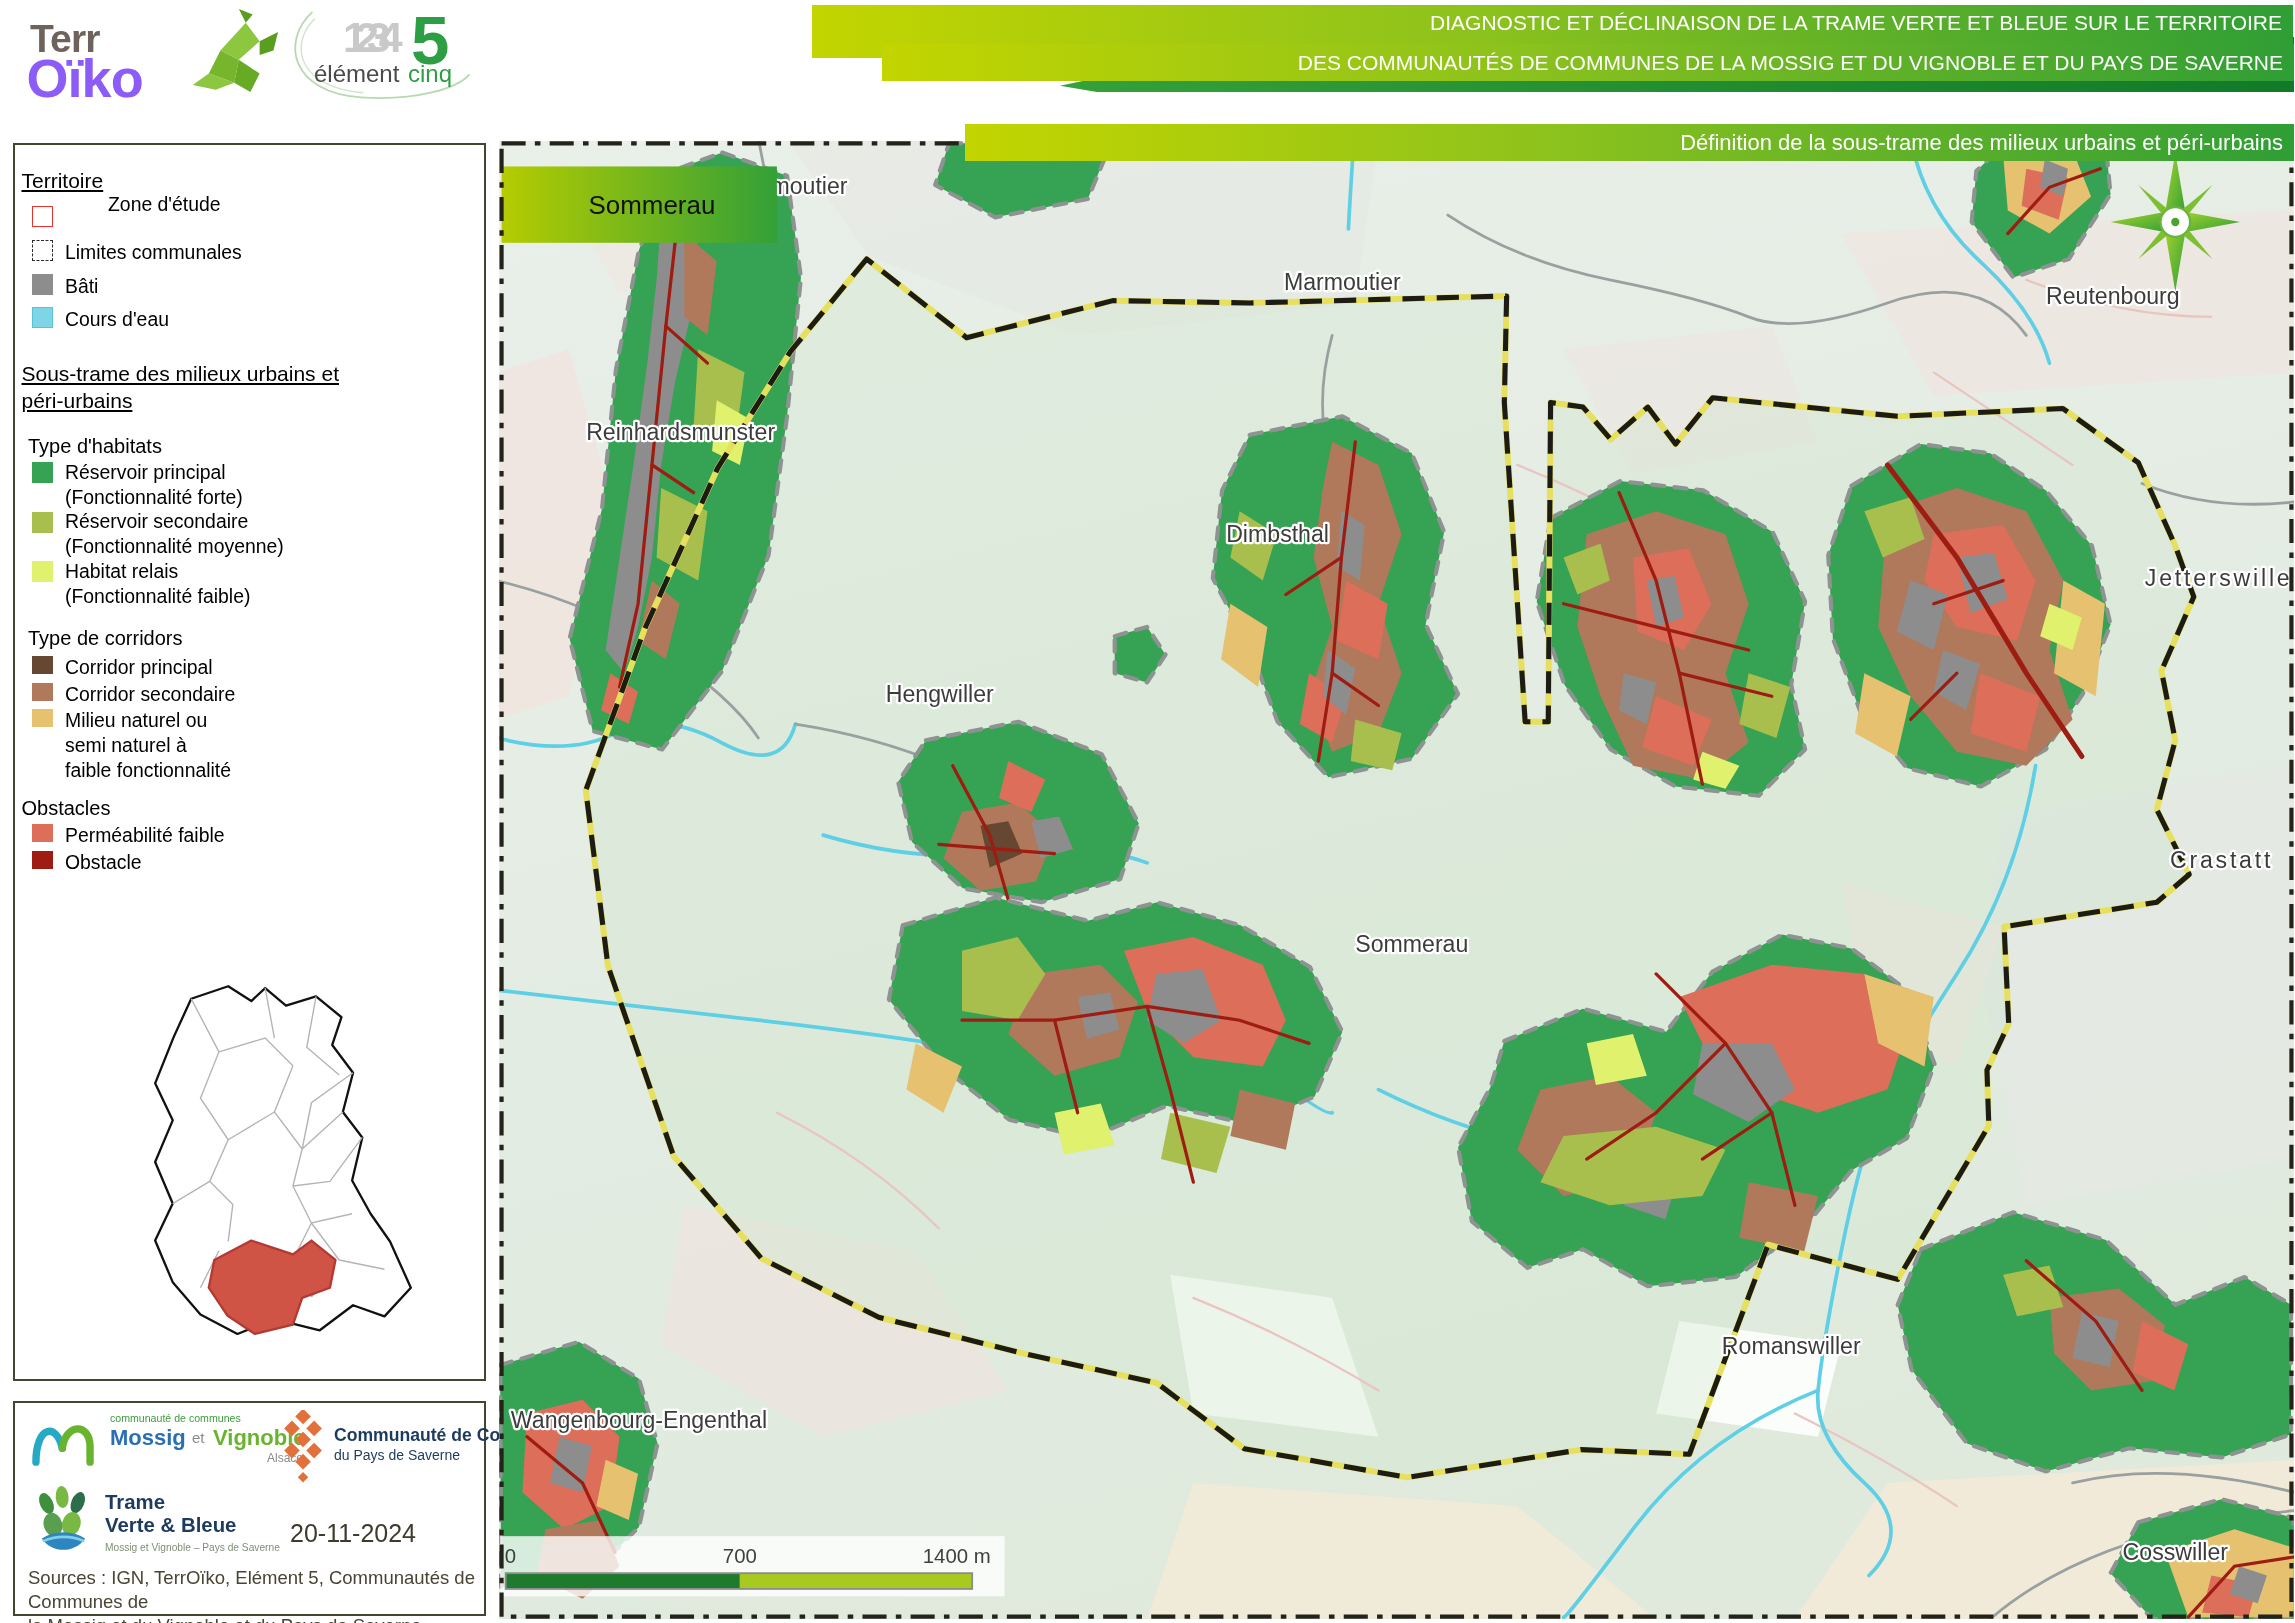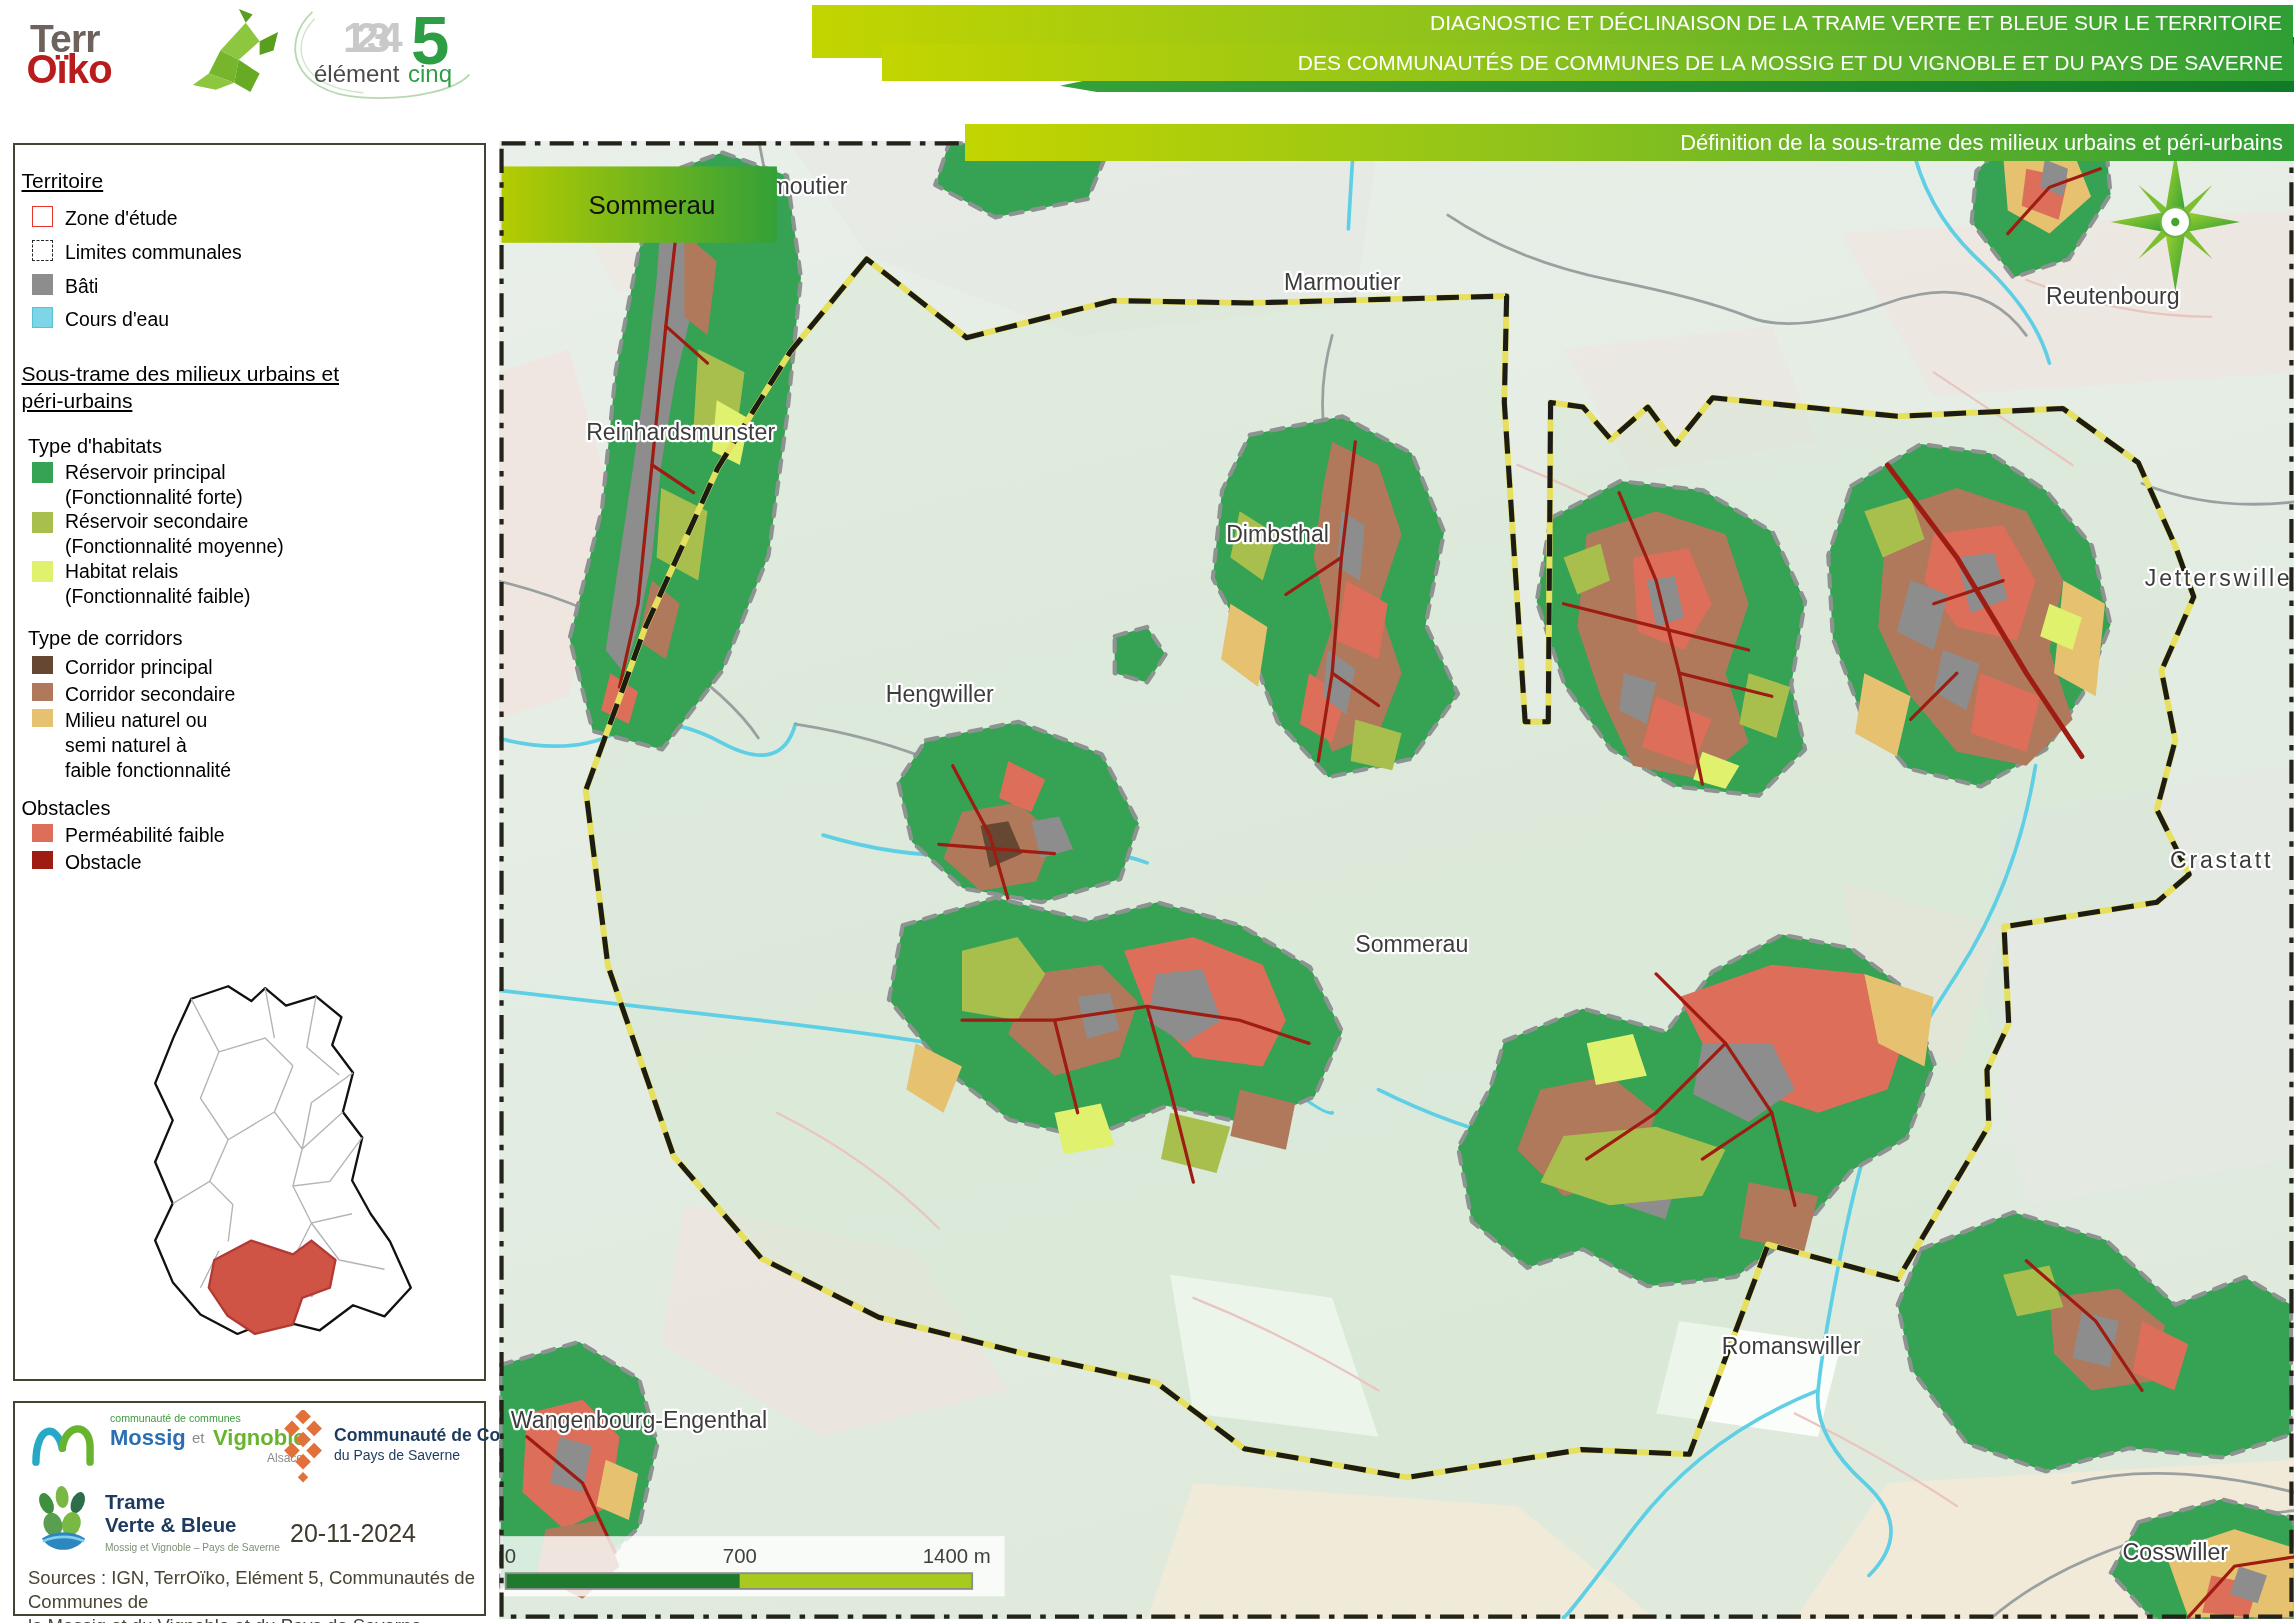--- a/index.html
+++ b/index.html
@@ -2,21 +2,21 @@
 <html style="--reservoir_principal: #35a254; --reservoir_secondaire: #a9bf4d; --habitat_relais: #e0f16d; --corridor_principal: #654732; --corridor_secondaire: #b1795b; --milieu_naturel: #e5c170; --permeabilite_faible: #dc6e5a; --obstacle: #9e1c12; --bati: #8d8d8d; --cours_eau: #7ed5e6; --zone_etude_border: #e8342c; --limites_border: #2a2a2a; --map_bg: #e7efe5; --tint_pink: #f3e2de; --tint_gray: #e6e8e4; --tint_cream: #f2ead8; --tint_white: #fbfdfa; --stream: #5ecfe4; --road: #9aa0a0; --road_pink: #eac5c0; --boundary: #1c1c14; --boundary_glow: #e6e05e; --frame: #23231a; --label_fill: #3c3c3c; --banner_left: #c3d500; --banner_right: #2f9e35; --red_commune: #d05446; --scale_dark: #1e7b2d; --scale_light: #a8c91e;font-size:7.4px"><head>
 <meta charset="utf-8">
 <style>
   html,body{margin:0;padding:0;background:#ffffff;width:2295px;height:1623px;overflow:hidden;
     font-family:"Liberation Sans",sans-serif;}
   #page{position:relative;width:2295px;height:1623px;background:#fff;}
 
   
   .logo-terroiko{position:absolute;left:25.5px;top:3.7px;width:259px;height:88px;}
   .tk-terr{position:absolute;left:4.6px;top:13px;font-size:39px;font-weight:700;color:#6e625c;letter-spacing:-0.9px;}
-  .tk-oiko{position:absolute;left:0.9px;top:43px;font-size:40px;font-weight:700;color:#b91c1c;letter-spacing:-0.9px;}
+  .tk-oiko{position:absolute;left:0.9px;top:43px;font-size:54px;font-weight:700;color:#8b5cf6;letter-spacing:-0.9px;}
   .logo-e5{position:absolute;left:287px;top:4.6px;width:194px;height:93px;}
   .e5-digits{position:absolute;left:56px;top:8.3px;font-size:43px;font-weight:700;color:#c9c9c9;letter-spacing:-12px;}
   .e5-five{position:absolute;left:124px;top:-3.7px;font-size:69px;font-weight:700;color:#2e9e44;}
   .e5-name{position:absolute;left:27px;top:55px;font-size:24px;color:#4a4a4a;}
   .e5-cinq{position:absolute;left:121px;top:55px;font-size:24px;color:#2e9e44;}
 
   .banner{position:absolute;background:linear-gradient(90deg,#c3d500 0%,#8cc21d 45%,#2f9e35 100%);
     color:#fff;text-align:right;z-index:3;}
   .banner span{display:inline-block;padding-right:11px;}
   .b1{left:812px;top:4.6px;width:1481px;height:53px;line-height:35px;font-size:21px;}
@@ -107,21 +107,21 @@
 
   <div class="stripe sA"></div>
   <div class="stripe sB"></div>
   <div class="banner b1"><span>DIAGNOSTIC ET DÉCLINAISON DE LA TRAME VERTE ET BLEUE SUR LE TERRITOIRE</span></div>
   <div class="banner b2"><span>DES COMMUNAUTÉS DE COMMUNES DE LA MOSSIG ET DU VIGNOBLE ET DU PAYS DE SAVERNE</span></div>
   <div class="banner b3"><span>Définition de la sous-trame des milieux urbains et péri-urbains</span></div>
 
   <div class="sidebox">
     <div class="lg-h" style="top:24px;">Territoire</div>
     <div class="sw sw-zone" style="top:61px;"></div>
-    <div class="lg-t" style="top:62px;">Zone d'étude</div>
+    <div class="lg-t" style="top:48px;margin-left:43px;">Zone d'étude</div>
     <div class="sw sw-lim" style="top:95px;"></div>
     <div class="lg-t" style="top:96px;">Limites communales</div>
     <div class="sw sw-bati" style="top:129px;"></div>
     <div class="lg-t" style="top:130px;text-align:right;">Bâti</div>
     <div class="sw sw-eau" style="top:162px;"></div>
     <div class="lg-t" style="top:163px;">Cours d'eau</div>
 
     <div class="lg-h" style="top:217px;">Sous-trame des milieux urbains et</div>
     <div class="lg-h" style="top:244px;">péri-urbains</div>
 

